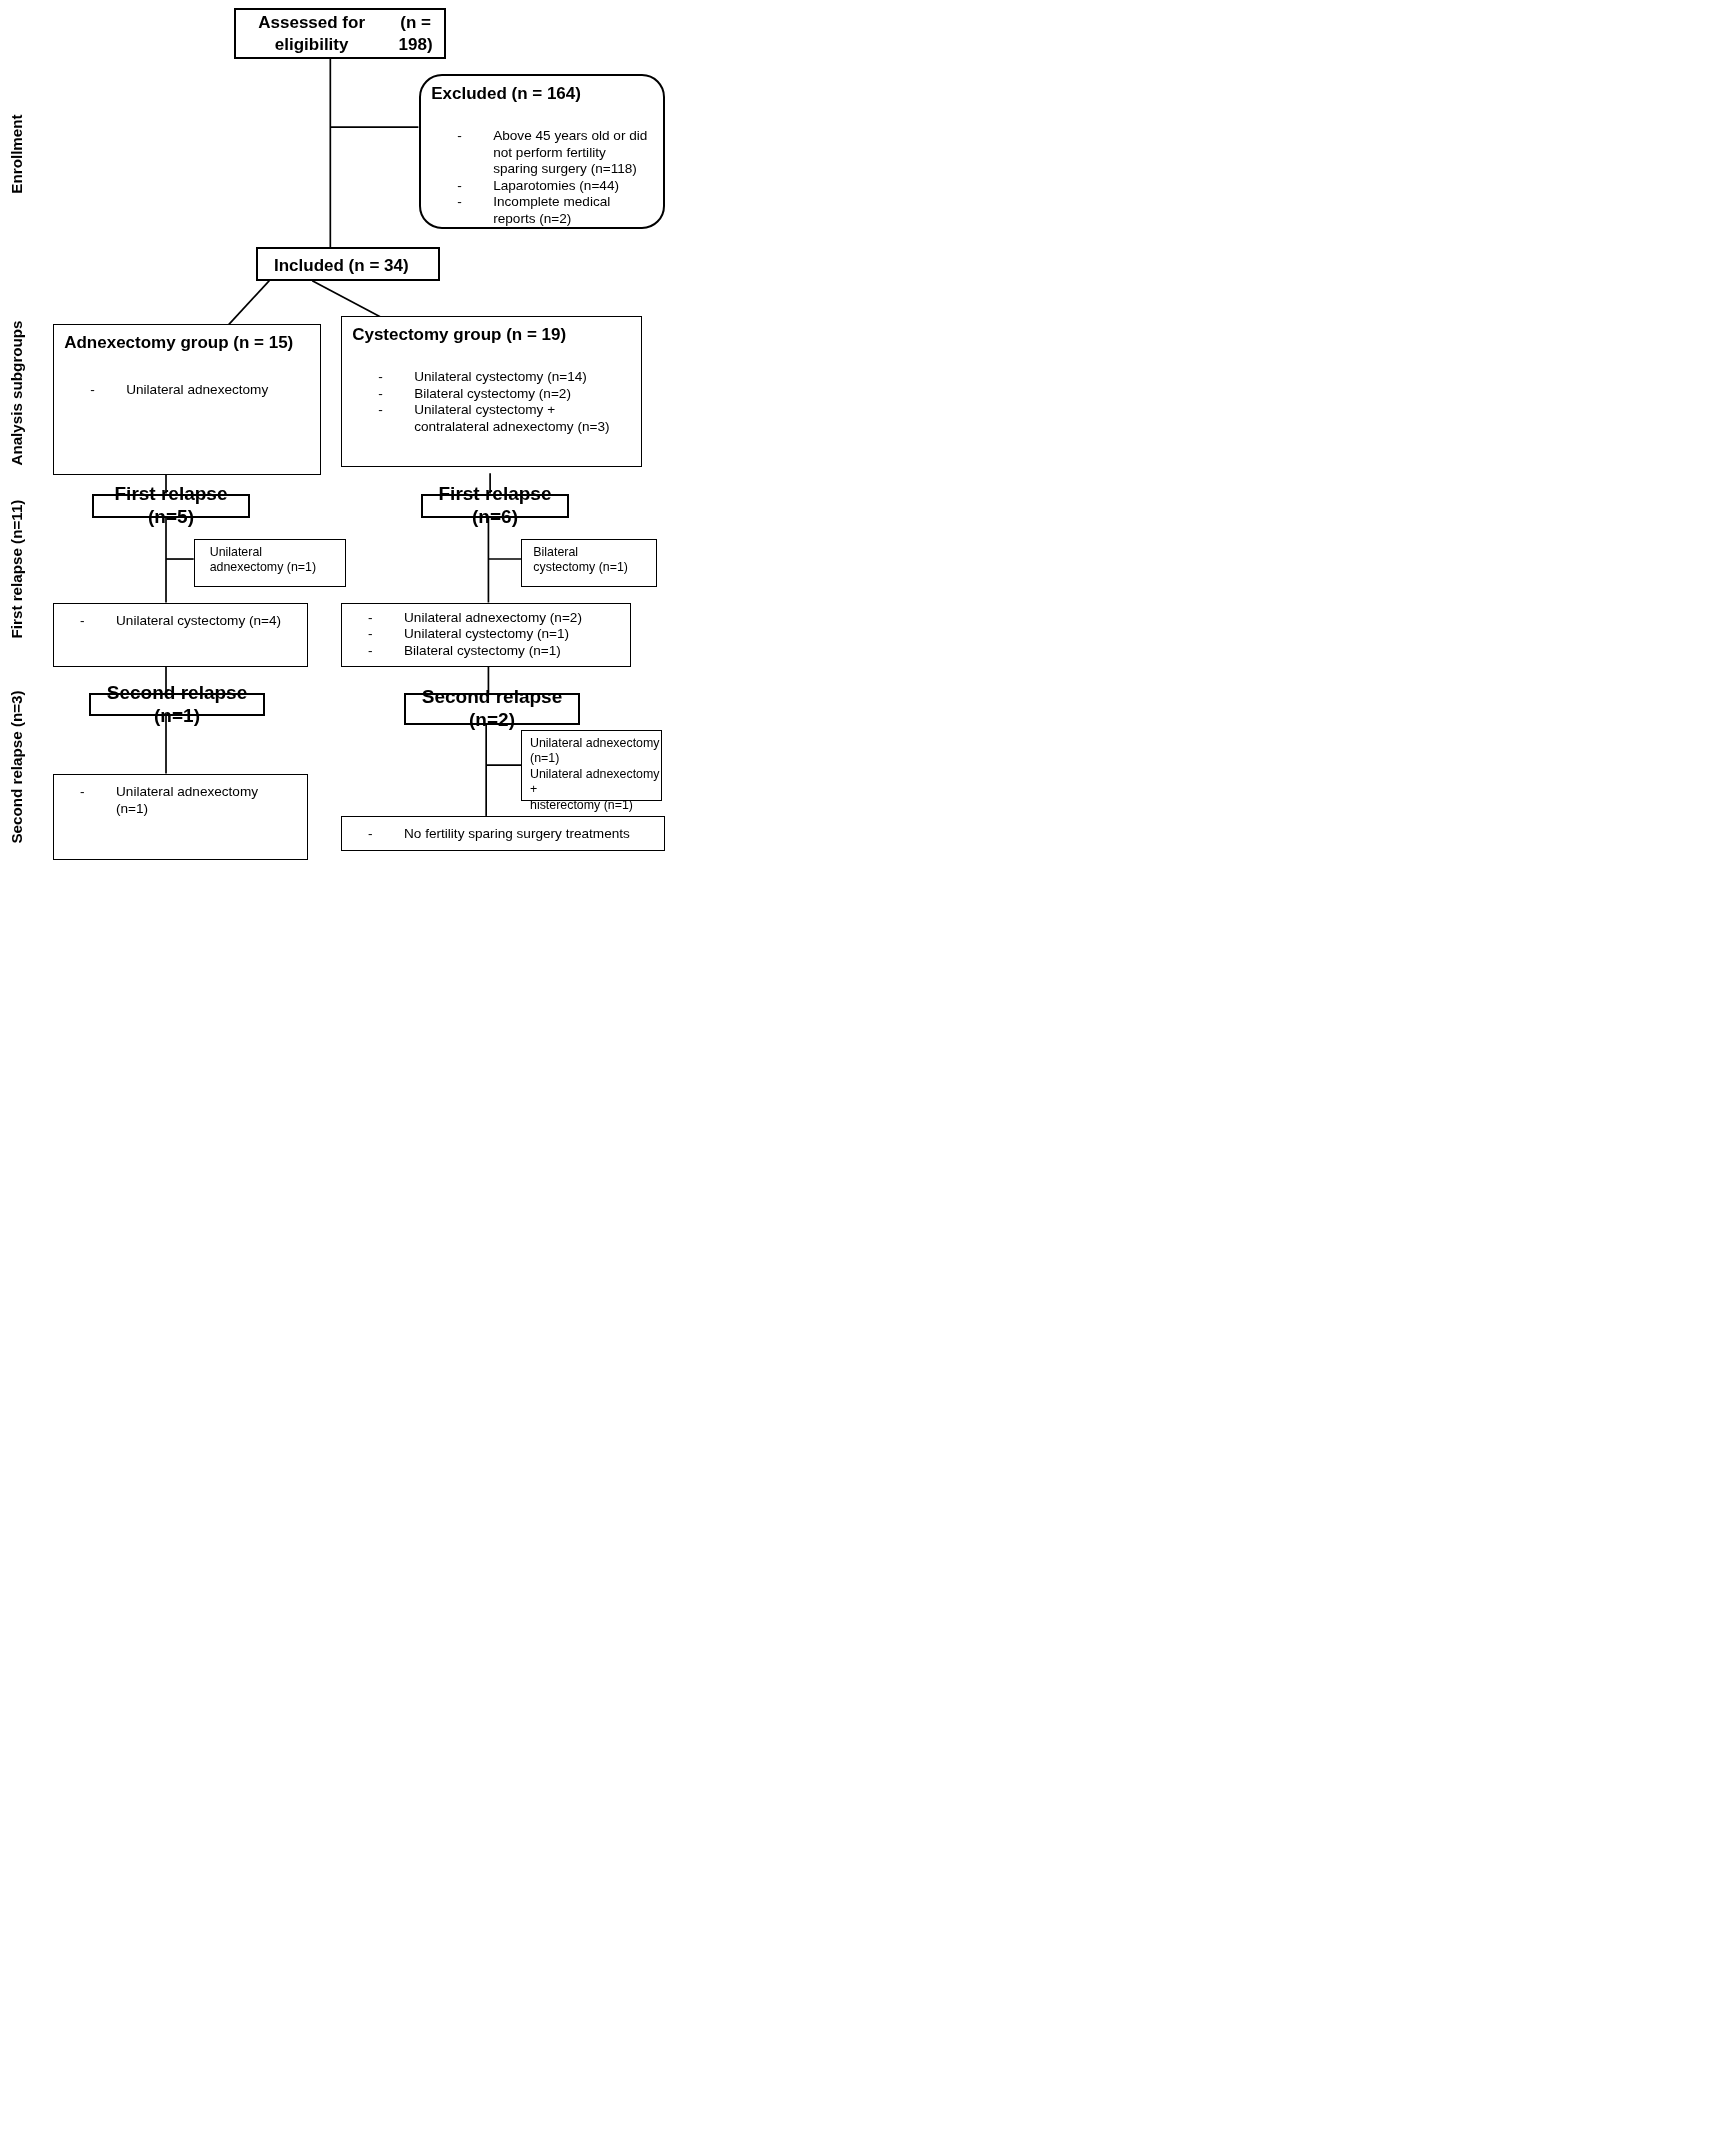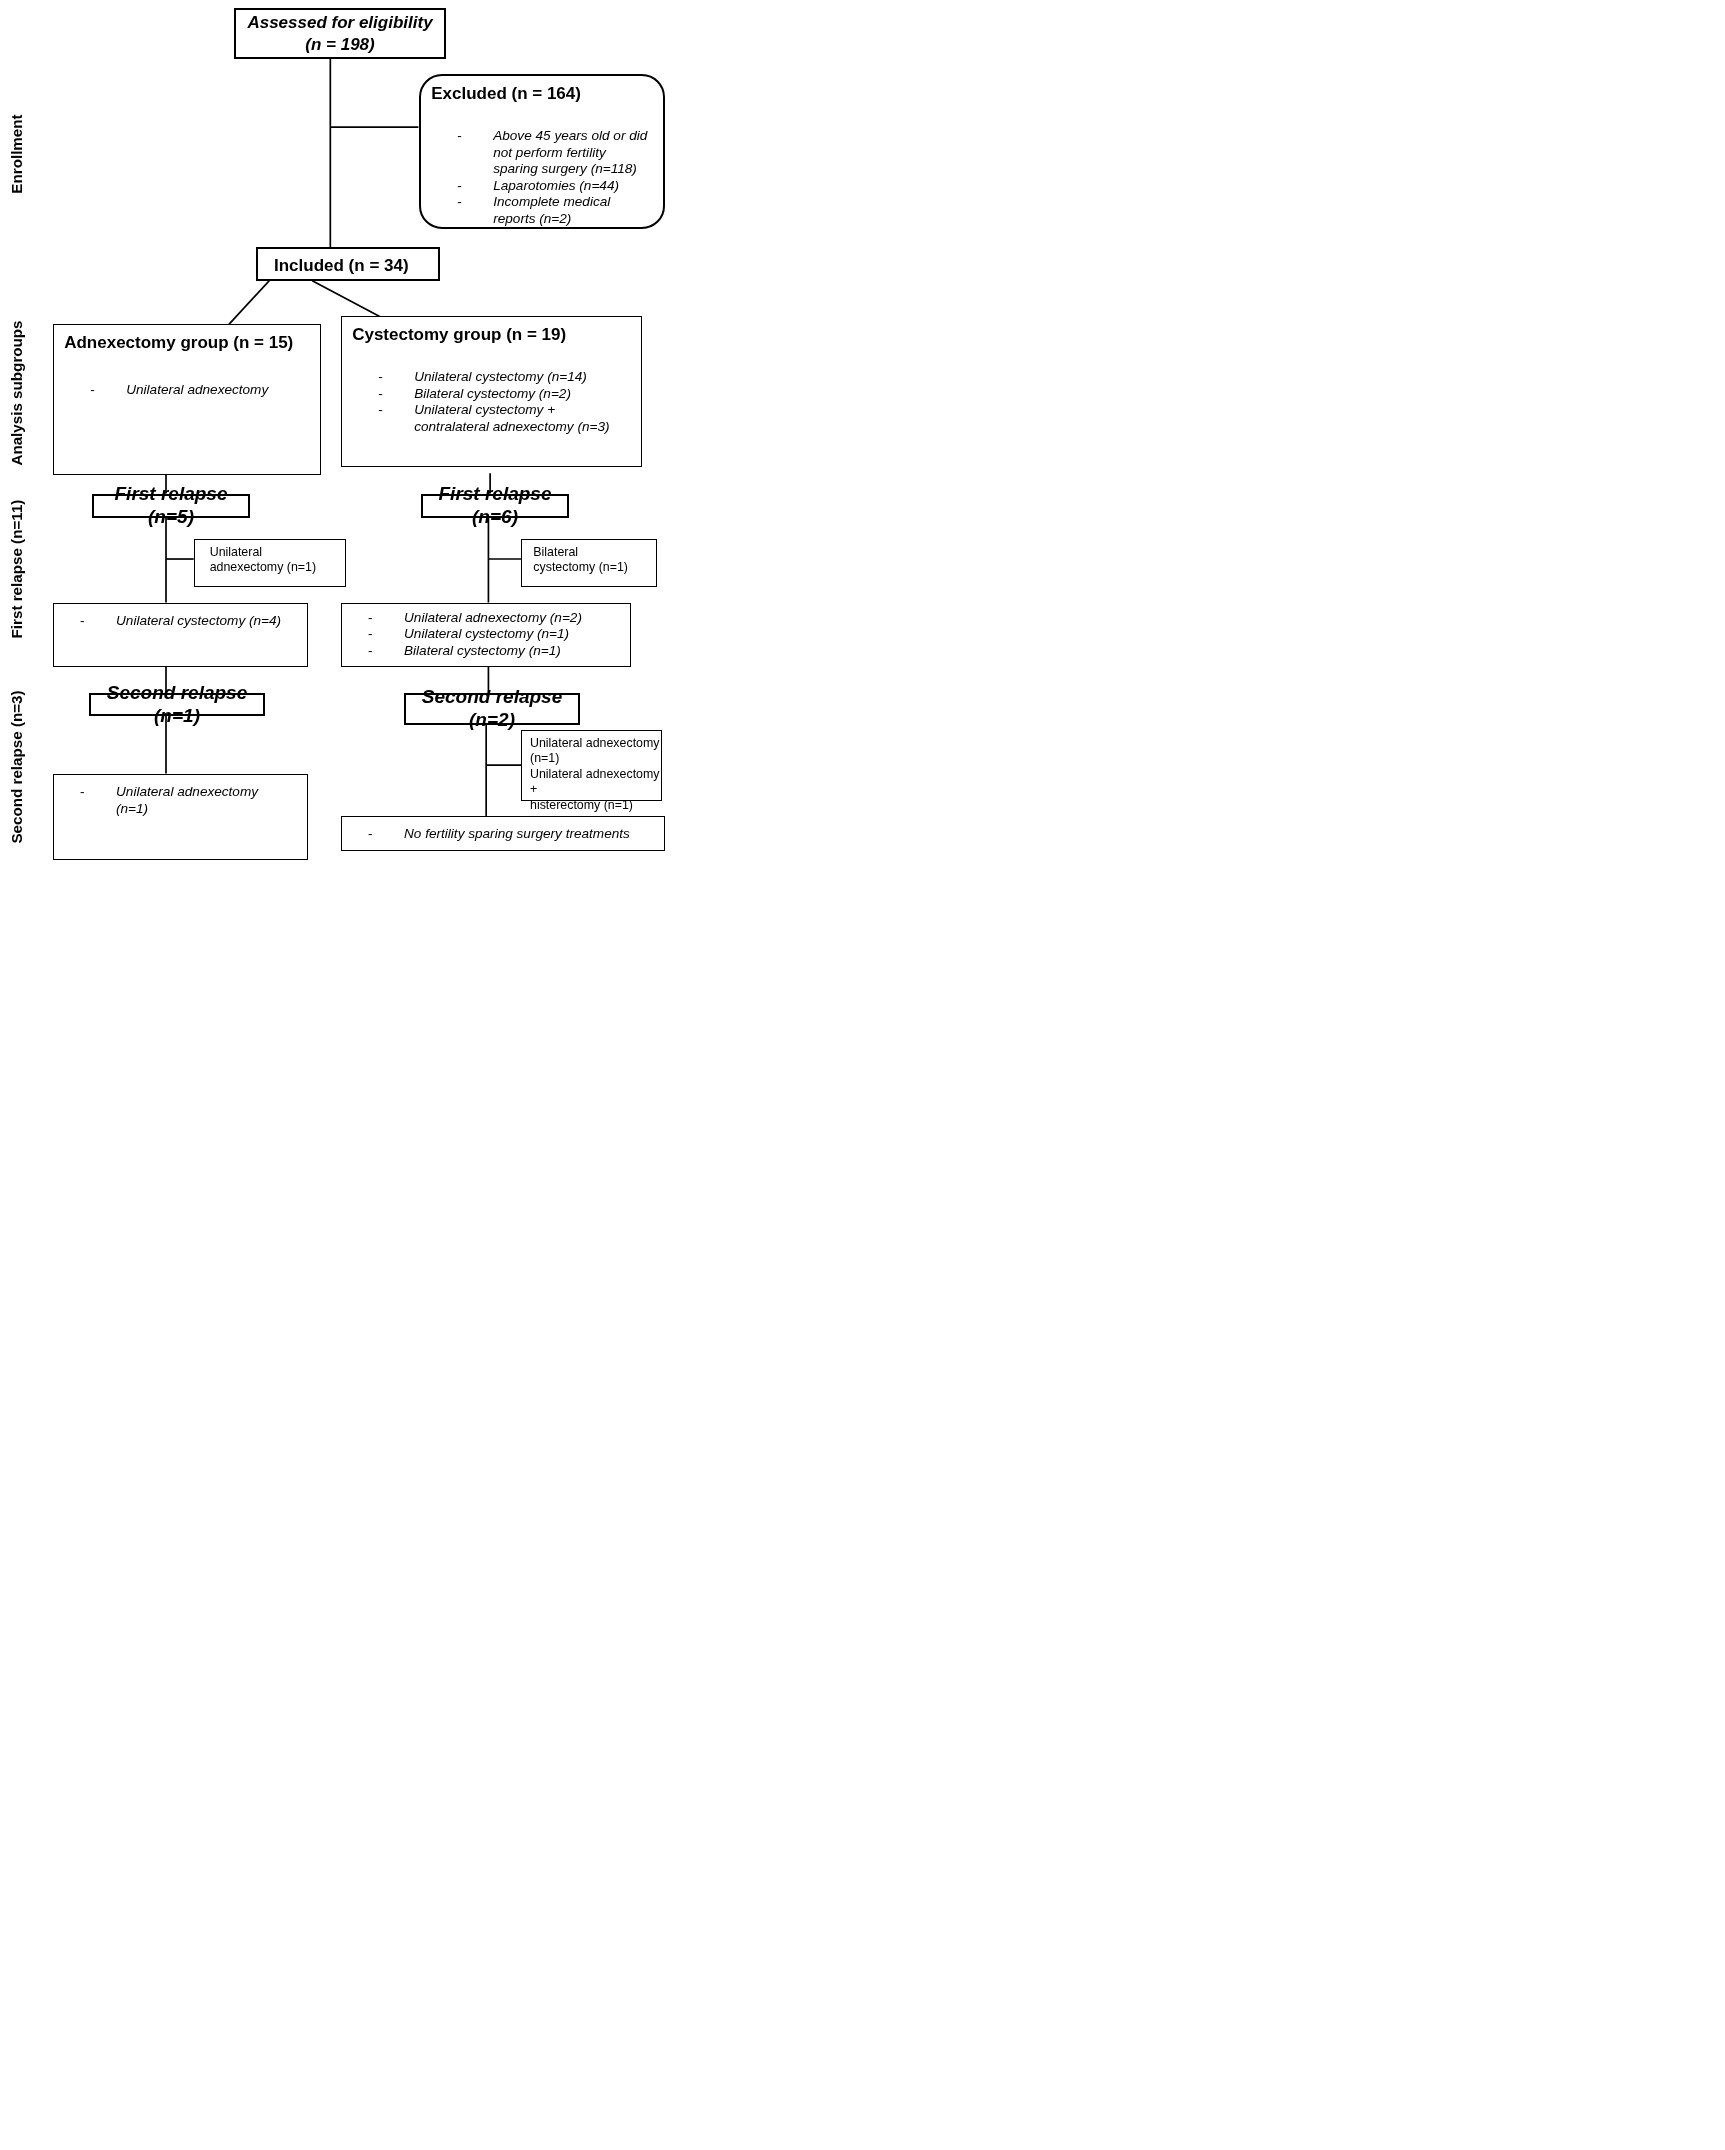--- a/index.html
+++ b/index.html
@@ -12,30 +12,30 @@
     color: #000000;
   }
   .box {
     position: absolute;
     background: #ffffff;
     border: 1.7px solid #000000;
     box-sizing: border-box;
   }
   .b4 { border-width: 2.3px; }
   .title { font-weight: bold; }
-  .center-text { display:flex; flex-direction:column; justify-content:center; align-items:center; text-align:center;font-style:italic; }
+  .center-text { display:flex; justify-content:center; align-items:center; text-align:center; }
   .fs30 { font-size: 17px; line-height: 1.25; }
   .fs26 { font-size: 19px; line-height: 1.2; }
   .fs24 { font-size: 13.6px; line-height: 1.22; }
   .fs22 { font-size: 12.4px; line-height: 1.25; }
   .pad { padding: 6.8px 10.2px; }
   .list { margin-top: 5.6px; }
   .li { display:flex; align-items:flex-start; padding-left: 26px; }
   .li .dash { width: 36px; flex: 0 0 36px; }
-  .li .txt { flex: 1 1 auto; font-style: italic; }
+  .li .txt { flex: 1 1 auto; }
   .vlabel {
     position: absolute;
     font-weight: bold;
     font-size: 15.2px;
     white-space: nowrap;
     transform: translate(-50%,-50%) rotate(-90deg);
   }
   svg.connectors { position:absolute; left:0; top:0; }
   .narrow300 { max-width: 169px; }
 </style>

